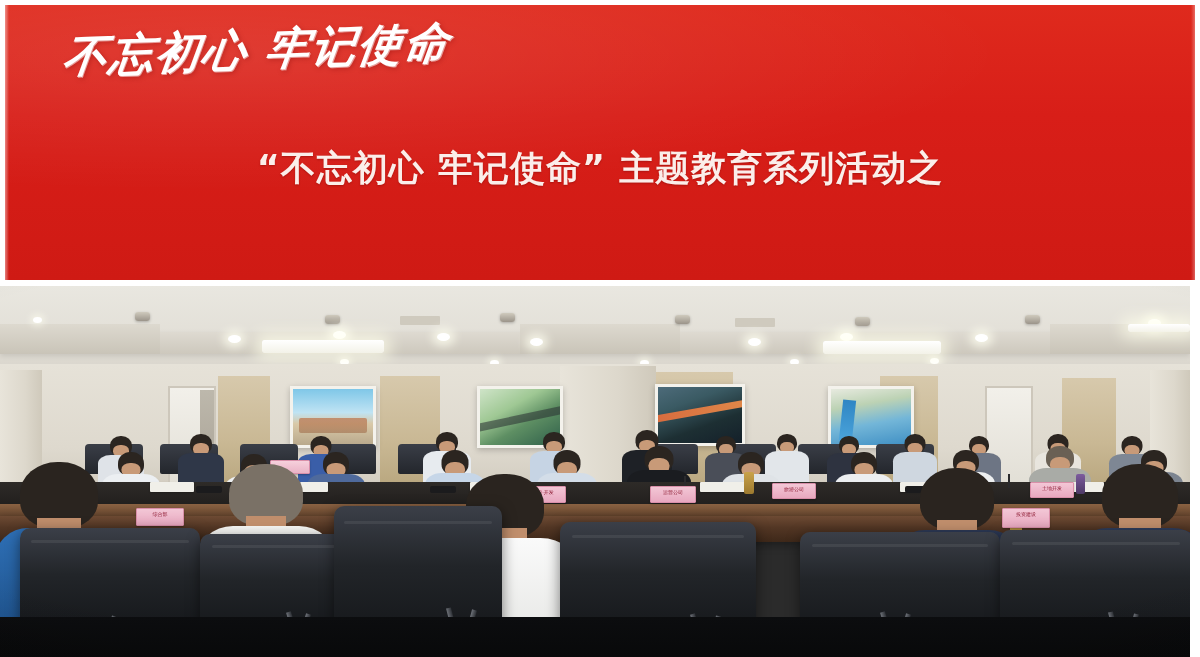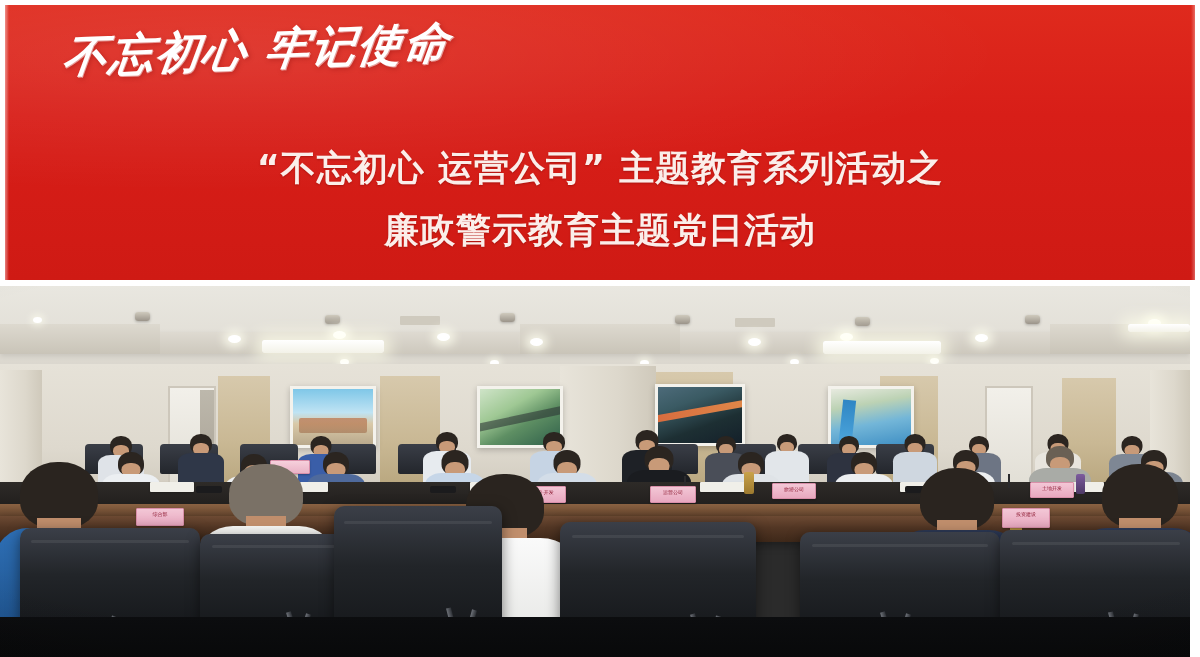--- a/index.html
+++ b/index.html
@@ -331,22 +331,21 @@
   <div class="banner">
     <div class="banner-sheen"></div>
     <div class="banner-edge-l"></div>
     <div class="banner-edge-r"></div>
 
     <div class="logo">
       <span class="logo-text">不忘初心 牢记使命</span>
     </div>
 
     <div class="title-block">
-      <div class="title-line">“不忘初心 运营公司” 主题教育系列活动之</div>
-      <div class="title-line second">廉政警示教育主题党日活动</div>
+      <div class="title-line">“不忘初心 牢记使命” 主题教育系列活动之</div>
     </div>
   </div>
 
   <div class="photo">
     <div class="photo-inner">
 
       <div class="ceiling"></div>
       <div class="ceiling-soffit"></div>
       <div class="ceiling-drop" style="left:0; width:160px;"></div>
       <div class="ceiling-drop" style="left:520px; width:160px;"></div>

